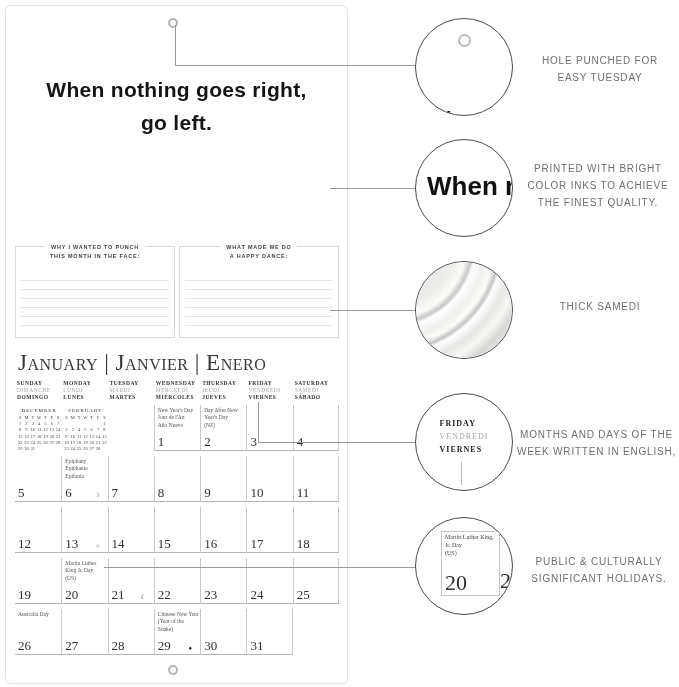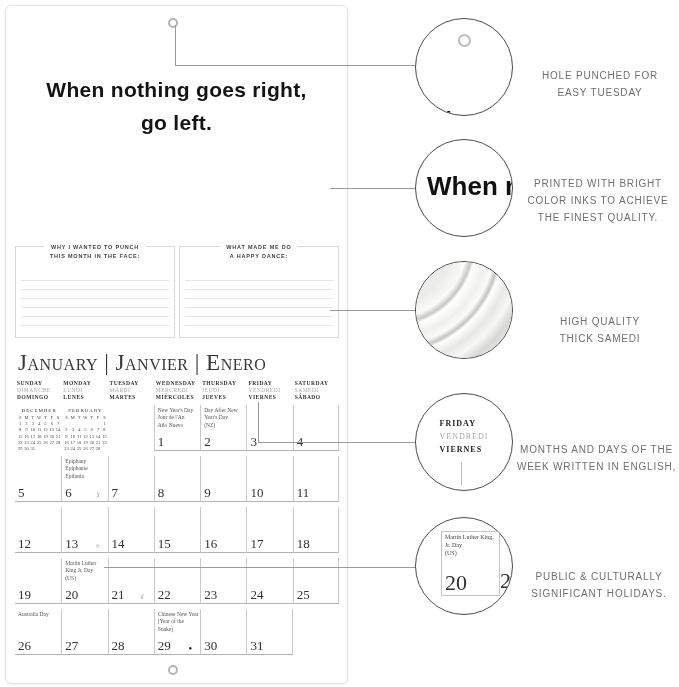--- a/index.html
+++ b/index.html
@@ -109,21 +109,21 @@
   #circ4 .fr{color:#a8a8a8;}
   #circ4 .mag-grid-line{position:absolute;left:45px;bottom:5px;width:1px;height:23px;background:#bbb;}
   #circ5 .mag-cell{position:absolute;left:25px;top:13px;width:57px;height:63px;border:1px solid #c4c4c4;background:#fff;}
   #circ5 .mc-holiday{position:absolute;left:3px;top:2px;font-family:"Liberation Serif", serif;font-size:6px;line-height:1.3;color:#444;}
   #circ5 .mc-holiday span{display:block;}
   #circ5 .mc-date{position:absolute;left:3px;bottom:-1px;font-family:"Liberation Serif", serif;font-size:22px;color:#2e2e2e;}
   #circ5 .mc-next{position:absolute;right:1px;bottom:20px;font-family:"Liberation Serif", serif;font-size:22px;color:#2e2e2e;}
   
   .callout-label{
     position:absolute;text-align:center;font-size:10px;letter-spacing:0.8px;
-    color:#6f6f6f;line-height:1.7;margin-top:15px;
+    color:#6f6f6f;line-height:1.7;
   }
   .callout-label span{display:block;}
   #lab1{left:520px;top:52px;width:160px;}
   #lab2{left:512px;top:160px;width:172px;}
   #lab3{left:520px;top:298px;width:160px;}
   #lab4{left:514px;top:426px;width:165px;}
   #lab5{left:516px;top:553px;width:166px;}
 </style>
 </head>
 <body>
@@ -461,21 +461,20 @@
 <div class="callout-label" id="lab1">
   <span>HOLE PUNCHED FOR</span>
   <span>EASY TUESDAY</span>
 </div>
 <div class="callout-label" id="lab2">
   <span>PRINTED WITH BRIGHT</span>
   <span>COLOR INKS TO ACHIEVE</span>
   <span>THE FINEST QUALITY.</span>
 </div>
 <div class="callout-label" id="lab3">
-  <span>HIGH QUALITY</span>
   <span>THICK SAMEDI</span>
 </div>
 <div class="callout-label" id="lab4">
   <span>MONTHS AND DAYS OF THE</span>
   <span>WEEK WRITTEN IN ENGLISH,</span>
 </div>
 <div class="callout-label" id="lab5">
   <span>PUBLIC &amp; CULTURALLY</span>
   <span>SIGNIFICANT HOLIDAYS.</span>
 </div>

